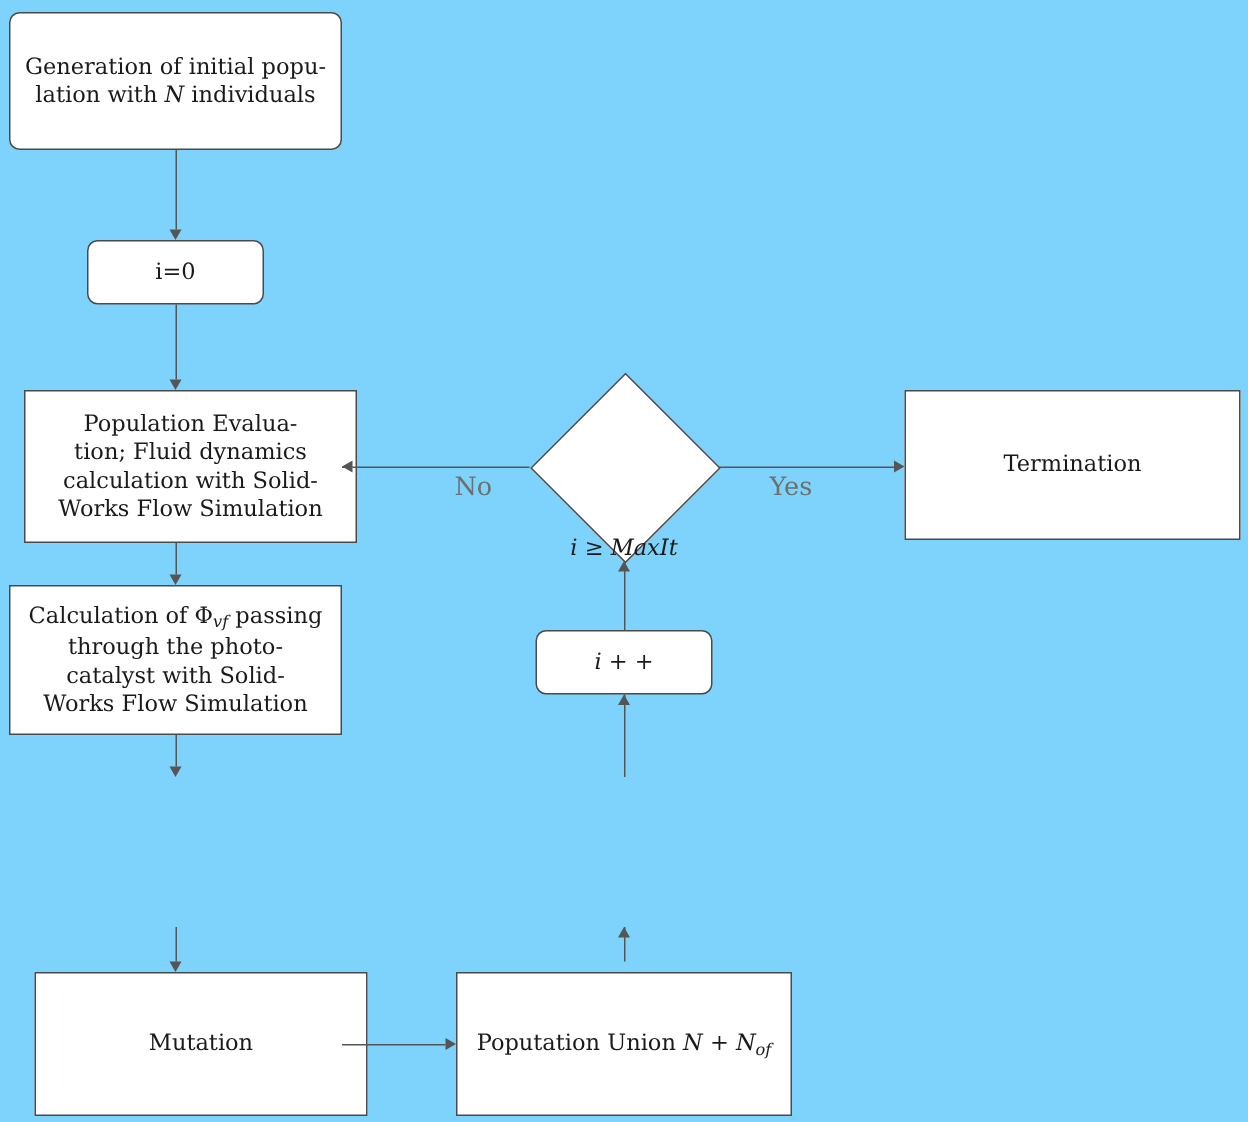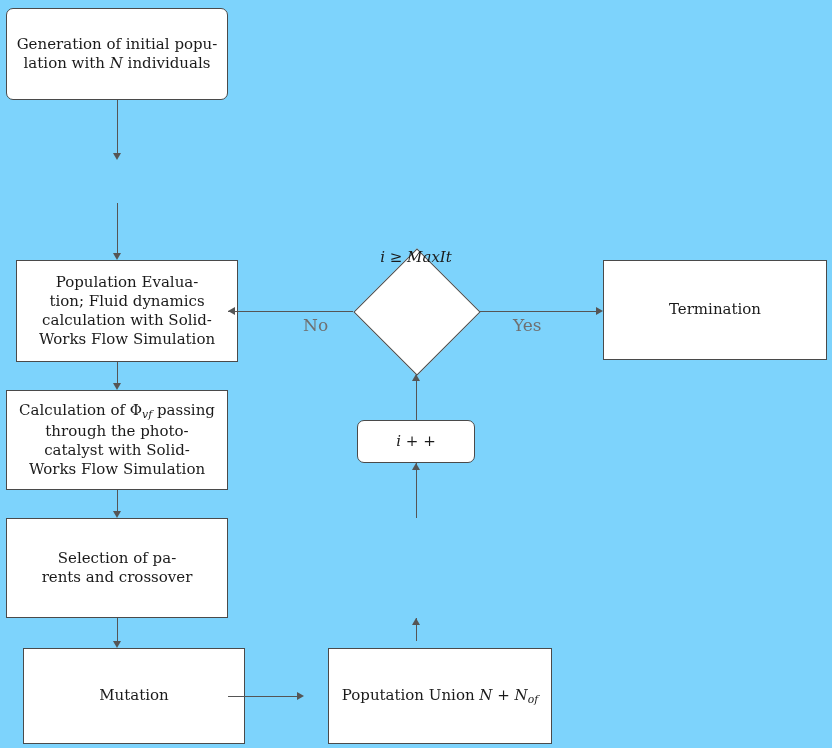--- a/index.html
+++ b/index.html
@@ -27,21 +27,21 @@
     text-align: center;
     line-height: 1.28;
     font-size: 15px;
     padding: 4px 8px;
   }
   .node.rounded { border-radius: 7px; }
   .node .txt { display: block; }
   .diamond-wrap {
     position: absolute;
     display: flex;
-    align-items: flex-start;
+    align-items: flex-end;
     justify-content: center;
   }
   .diamond-shape {
     position: absolute;
     left: 50%;
     top: 50%;
     width: 88px;
     height: 88px;
     margin-left: -44px;
     margin-top: -44px;
@@ -105,38 +105,38 @@
 </style>
 </head>
 <body>
 
 <div id="canvas">
 
   <div class="node rounded" style="left:6px; top:8px; width:222px; height:92px;">
     <span class="txt">Generation of initial popu-<br>lation with <span class="ital">N</span> individuals</span>
   </div>
 
+  <div class="node rounded" style="left:58px; top:160px; width:118px; height:43px;">
+    <span class="txt">i=0</span>
+  </div>
 
   <div class="node" style="left:16px; top:260px; width:222px; height:102px;">
     <span class="txt">Population Evalua-<br>tion; Fluid dynamics<br>calculation with Solid-<br>Works Flow Simulation</span>
   </div>
 
   <div class="node" style="left:6px; top:390px; width:222px; height:100px;">
     <span class="txt">Calculation of Φ<span class="sub">vf</span> passing<br>through the photo-<br>catalyst with Solid-<br>Works Flow Simulation</span>
   </div>
 
-  <div class="node" style="left:6px; top:518px; width:222px; height:100px;">
-    <span class="txt">Selection of pa-<br>rents and crossover</span>
-  </div>
 
   <div class="node" style="left:23px; top:648px; width:222px; height:96px;">
     <span class="txt">Mutation</span>
   </div>
 
-  <div class="node" style="left:304px; top:648px; width:224px; height:96px;margin-left:24px;">
+  <div class="node" style="left:304px; top:648px; width:224px; height:96px;">
     <span class="txt">Poputation Union <span class="ital">N</span> + <span class="ital">N</span><span class="sub">of</span></span>
   </div>
 
 
   <div class="node rounded" style="left:357px; top:420px; width:118px; height:43px;">
     <span class="txt ital">i + +</span>
   </div>
 
   <div class="diamond-wrap" style="left:353px; top:248px; width:126px; height:126px;">
     <div class="diamond-shape"></div>

